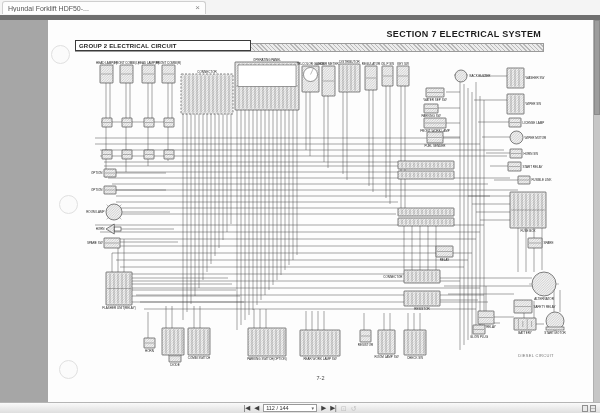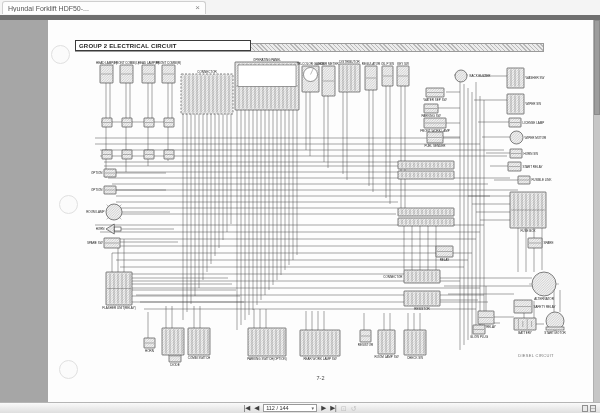--- a/index.html
+++ b/index.html
@@ -56,20 +56,21 @@
     </div>
   </div>
 
   <div class="appbar"></div>
 
   <div class="pdfpage">
     <div class="hole" style="left:3px;top:25px;"></div>
     <div class="hole" style="left:11px;top:175px;"></div>
     <div class="hole" style="left:11px;top:340px;"></div>
 
+    <div class="section-header">SECTION 7  ELECTRICAL  SYSTEM</div>
     <div class="hatchbar"></div>
     <div class="groupbox">GROUP 2 ELECTRICAL CIRCUIT</div>
 
     <svg id="diagram" class="diagram" width="545" height="382" viewBox="0 0 545 382">
       <defs>
         <pattern id="ph" width="2.5" height="2.5" patternUnits="userSpaceOnUse">
           <rect width="2.5" height="2.5" fill="#f2f2f2"></rect>
           <path d="M0 2.5 L2.5 0" stroke="#9a9a9a" stroke-width="0.4"></path>
         </pattern>
       </defs>

